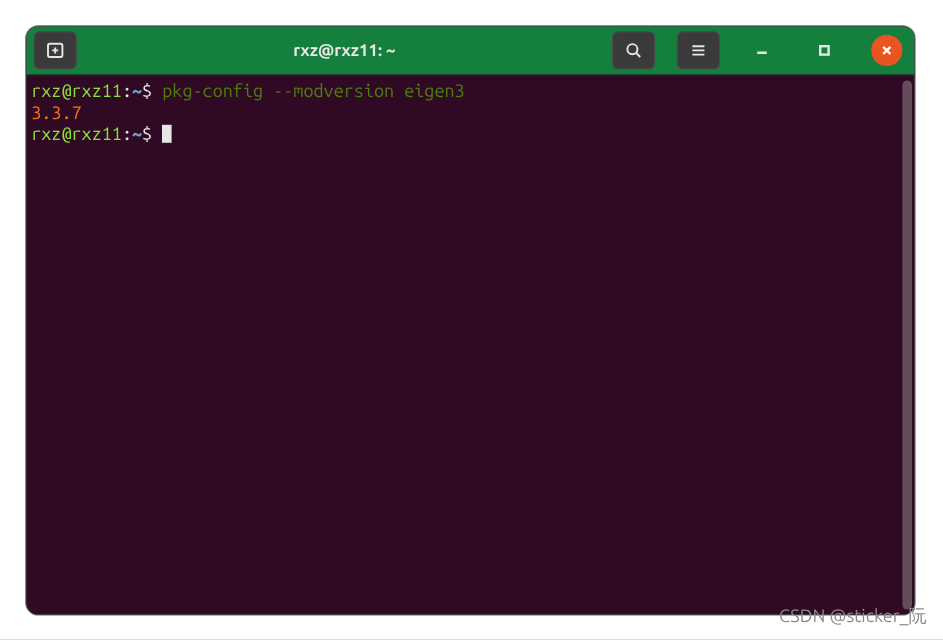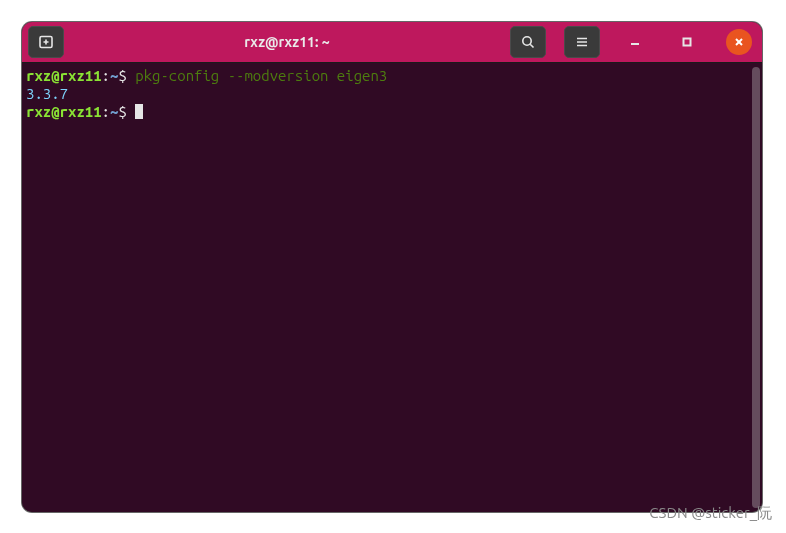--- a/index.html
+++ b/index.html
@@ -1,31 +1,31 @@
 <!DOCTYPE html>
 <html><head>
 <meta charset="utf-8">
 <style>
   html,body{margin:0;padding:0;width:786px;height:533px;background:#fff;font-family:"Ubuntu","DejaVu Sans",sans-serif;overflow:hidden}
   .window{position:absolute;left:22px;top:22px;width:740px;height:490px;background:#2c2c2c;border-radius:10px;box-shadow:0 0 0 1px rgba(0,0,0,.6);overflow:hidden;display:flex;flex-direction:column}
-  .titlebar{height:40px;background:#be185d;display:flex;align-items:center;padding:0 6px;gap:18px;border-bottom:1px solid #1a1a1a}
+  .titlebar{height:40px;background:#15803d;display:flex;align-items:center;padding:0 6px;gap:18px;border-bottom:1px solid #1a1a1a}
   .tb-btn{width:34px;height:30px;border-radius:5px;border:1px solid #4a4a4a;background:#3a3a3a;display:flex;align-items:center;justify-content:center;color:#ddd;cursor:pointer}
   .tb-btn svg{width:16px;height:16px;stroke:#e6e6e6;fill:none;stroke-width:1.6}
   .title{flex:1;text-align:center;color:#eaeaea;font-size:14px;font-weight:600}
   .winctrl{width:26px;height:26px;border-radius:50%;display:flex;align-items:center;justify-content:center;margin:0 4px;cursor:pointer}
   .winctrl svg{width:12px;height:12px;stroke:#e6e6e6;fill:none;stroke-width:2}
   .winctrl.close{background:#e95420}
   .winctrl.close svg{stroke:#fff}
   .term-wrap{flex:1;background:#300a24;position:relative;overflow:hidden}
   .scrollbar{position:absolute;right:2px;top:4px;bottom:4px;width:8px;border-radius:4px;background:rgba(200,200,200,.35)}
   .term{position:absolute;left:4px;top:4px;right:14px;bottom:4px;font-family:"Ubuntu Mono","DejaVu Sans Mono",monospace;font-size:15px;line-height:18px;white-space:pre;color:#e6e6e6}
-  .user{color:#8ae234;font-weight:bold}
+  .user{color:#8ae234;font-weight:normal}
   .path{color:#729fcf;font-weight:bold}
   .cmd{color:#4d7c0f}
-  .output{color:#7dd3fc}
+  .output{color:#f97316}
   .cursor{display:inline-block;width:8px;height:15px;background:#e6e6e6;vertical-align:text-bottom;margin-bottom:1px}
   .watermark{position:absolute;right:14px;bottom:10px;color:#8a8a8a;font-size:15px;pointer-events:none}
 </style>
 </head>
 <body>
 
 <div class="window">
 
   <div class="titlebar">
     <div class="tb-btn">

